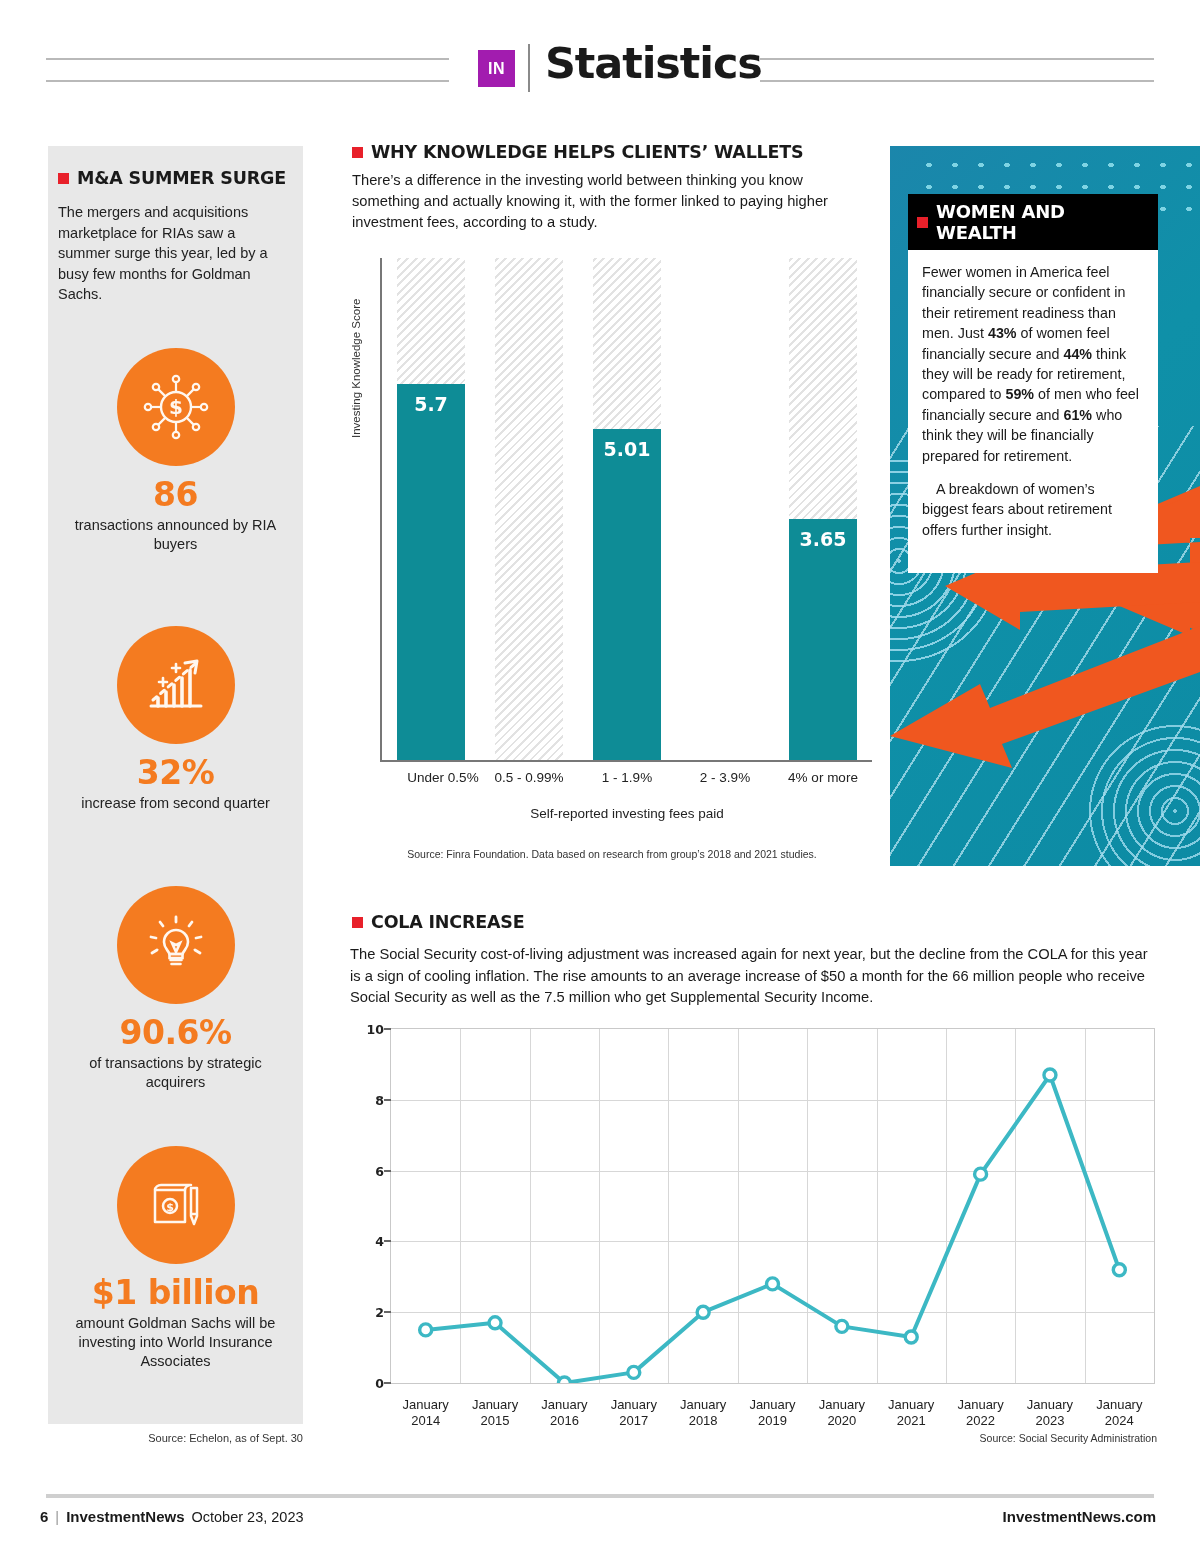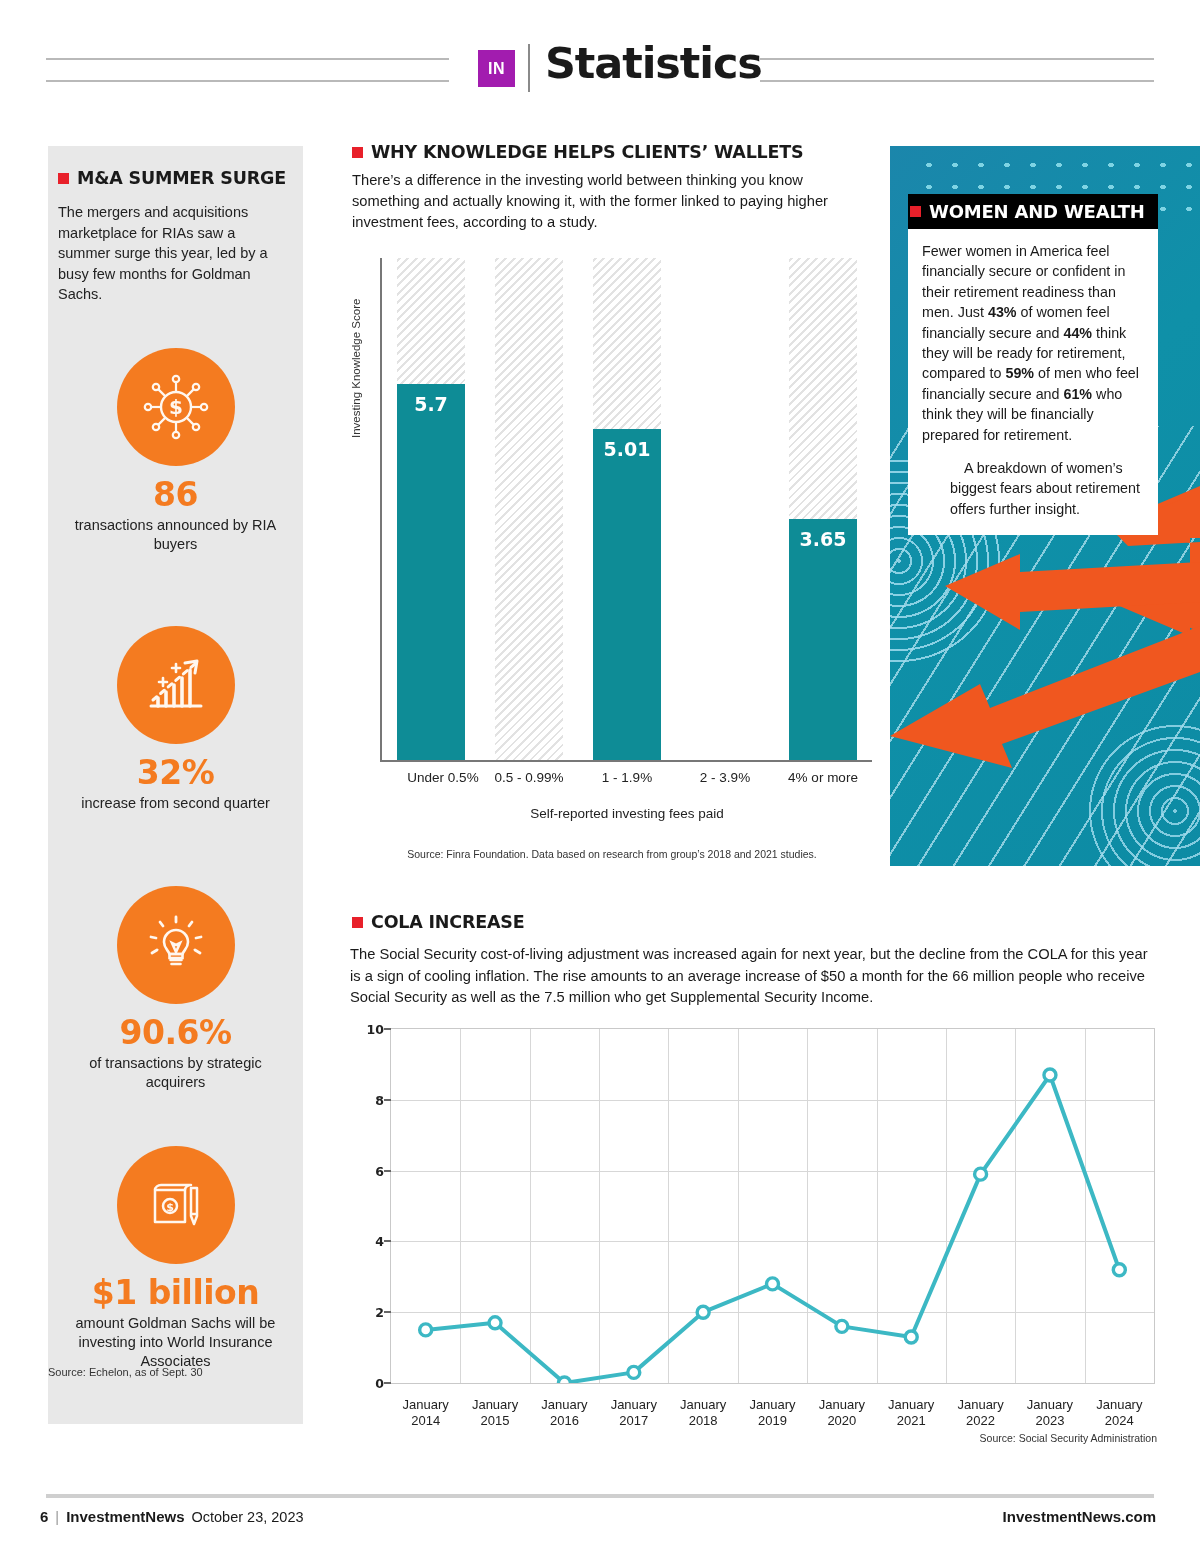--- a/index.html
+++ b/index.html
@@ -72,21 +72,21 @@
     width: 215px; margin: 2px auto 0;
   }
   .sb1 { top: 202px; }
   .sb2 { top: 480px; }
   .sb3 { top: 740px; }
   .sb4 { top: 1000px; }
 
   .src-note {
     position: absolute; font-size: 11px; color: #333;
   }
-  .src-sidebar { left: 48px; top: 1366px; width: 255px; text-align: left; }
+  .src-sidebar { left: 48px; top: 1432px; width: 255px; text-align: right; }
 
   
   .knowledge-head { position: absolute; left: 352px; top: 142px; }
   .knowledge-desc {
     position: absolute; left: 352px; top: 170px; width: 510px;
     font-size: 14.7px; line-height: 21px;
   }
 
   .barchart { position: absolute; left: 352px; top: 258px; width: 520px; height: 520px; }
   .bc-ylabel {
@@ -157,27 +157,27 @@
     position: absolute; left: 0; top: 280px; width: 310px; height: 440px;
     background-image: repeating-linear-gradient(
       -58deg, transparent 0 28px, rgba(178,226,240,.75) 28px 30px);
   }
   .ww-card {
     position: absolute; left: 18px; top: 48px; width: 250px;
     background: #fff;
   }
   .ww-title {
     background: #000; color: #fff; font-weight: bold;
-    font-size: 18px; padding: 7px 2px;
+    font-size: 18px; padding: 7px 9px;
     display: flex; align-items: center; gap: 8px;
     letter-spacing: -.2px; font-family: "DejaVu Sans", sans-serif;
   }
   .ww-title .sq { background: #e8202a; }
-  .ww-body { padding: 12px 14px 16px; font-size: 14.3px; line-height: 20.4px; }
-  .ww-body p + p { margin-top: 13px; text-indent: 14px; margin-left: 28px; }
+  .ww-body { padding: 12px 14px 33px; font-size: 14.3px; line-height: 20.4px; }
+  .ww-body p + p { margin-top: 13px; text-indent: 14px; }
   .ww-body b { font-weight: bold; }
   .arrow { position: absolute; }
 
   
   .cola-head { position: absolute; left: 352px; top: 912px; }
   .cola-desc {
     position: absolute; left: 350px; top: 944px; width: 800px;
     font-size: 14.7px; line-height: 21.5px;
   }
   .linechart { position: absolute; left: 352px; top: 1022px; width: 805px; height: 400px; }

